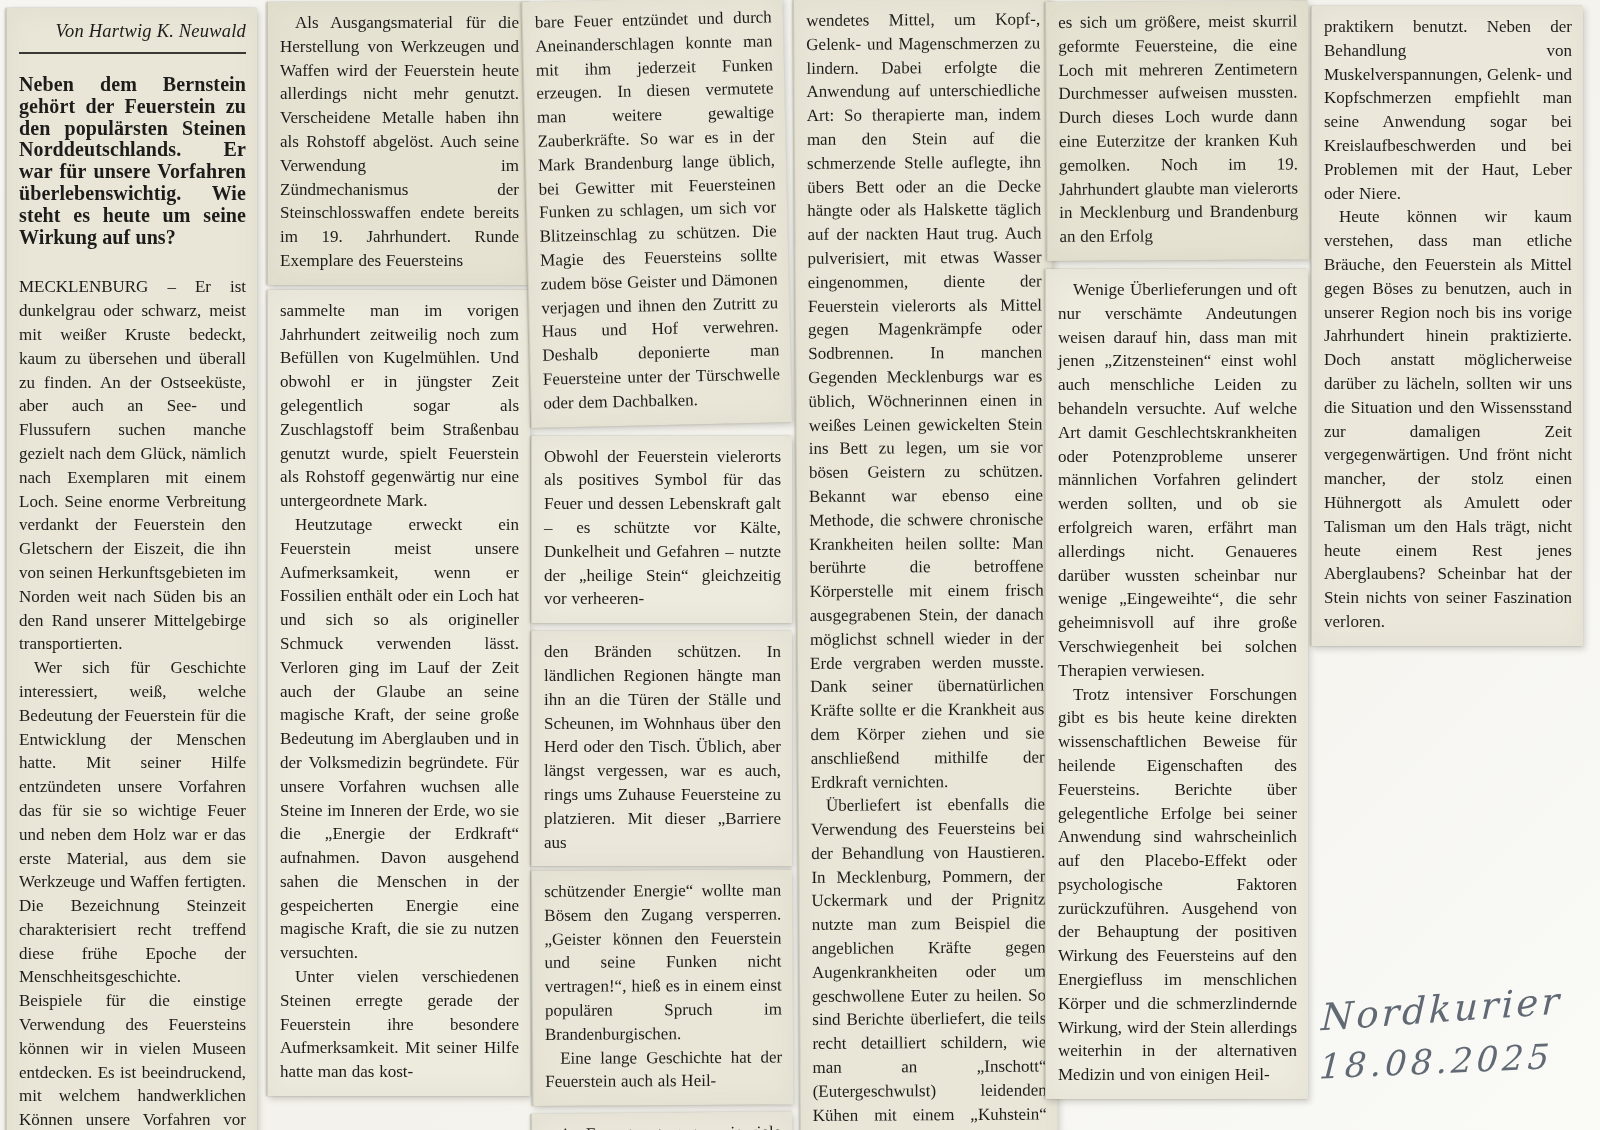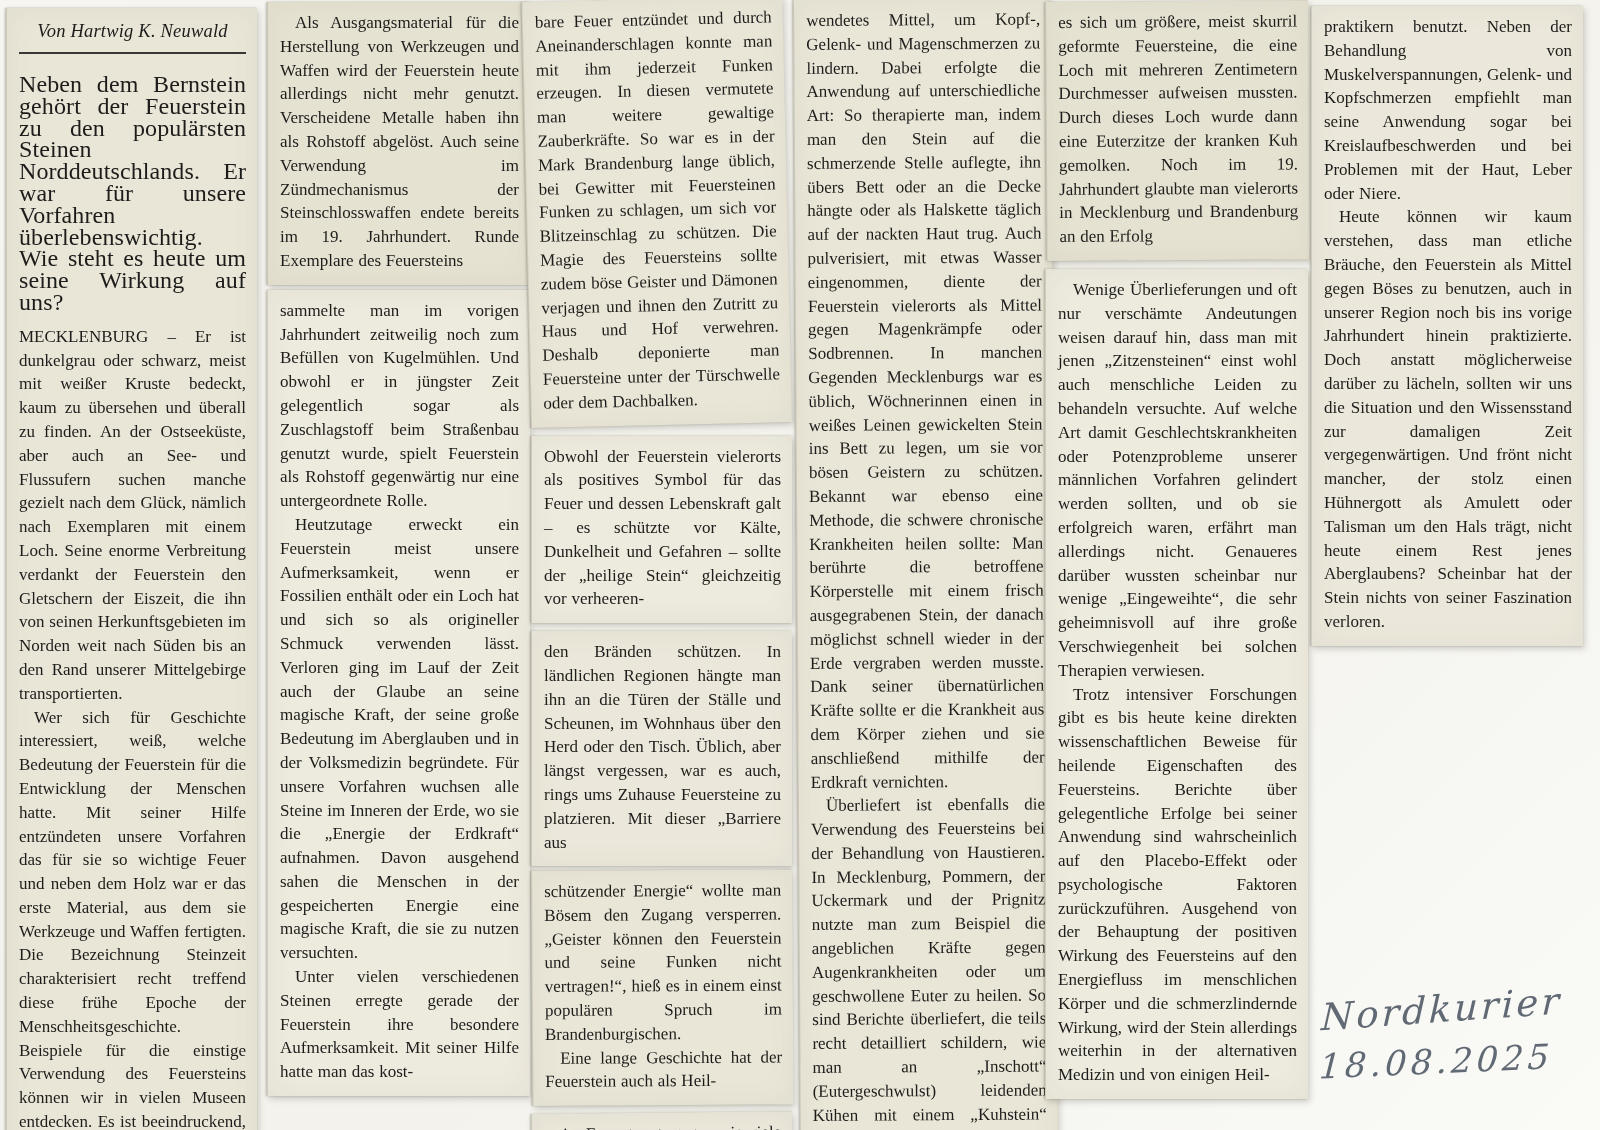--- a/index.html
+++ b/index.html
@@ -20,32 +20,32 @@
     border-left: 1px solid rgba(120,115,95,.25);
   }
   .tint-a { background: #e9e6d8; }
   .tint-b { background: #edead e0; }
   .tint-b { background: #edeade; }
   .tint-c { background: #e6e2d2; }
   .tint-d { background: #ebe8db; }
   .byline {
     font-style: italic;
     font-size: 18.5px;
-    text-align: center;
+    text-align: right;
     padding: 4px 0 10px 0;
     letter-spacing: .2px;
   }
   .rule { border-bottom: 2px solid #3a3834; margin: 0 0 20px 0; }
   .lead {
-    font-weight: 400;
-    font-size: 24px;
+    font-weight: 700;
+    font-size: 20px;
     line-height: 21.8px;
     text-align: justify;
     letter-spacing: .1px;
-    margin-bottom: 11px;
+    margin-bottom: 27px;
   }
   p.body {
     font-size: 17px;
     line-height: 23.8px;
     text-align: justify;
     hyphens: auto;
     -webkit-hyphens: auto;
     word-spacing: .5px;
   }
   p.ind { text-indent: 15px; }
@@ -81,33 +81,33 @@
       <p class="body ind">Wer sich für Geschichte interessiert, weiß, welche Bedeutung der Feuerstein für die Entwicklung der Menschen hatte. Mit seiner Hilfe entzündeten unsere Vorfahren das für sie so wichtige Feuer und neben dem Holz war er das erste Material, aus dem sie Werkzeuge und Waffen fertigten. Die Bezeichnung Steinzeit charakterisiert recht treffend diese frühe Epoche der Menschheitsgeschichte. Beispiele für die einstige Verwendung des Feuersteins können wir in vielen Museen entdecken. Es ist beeindruckend, mit welchem handwerklichen Können unsere Vorfahren vor Tausenden von Jahren den harten, spröden Stein bearbeiteten. Scharfe Äxte und</p>
     </div>
   </div>
 
   <div class="col" style="left:267px; top:2px; width:263px;">
     <div class="strip tint-c">
       <p class="body ind">Als Ausgangsmaterial für die Herstellung von Werkzeugen und Waffen wird der Feuerstein heute allerdings nicht mehr genutzt. Verscheidene Metalle haben ihn als Rohstoff abgelöst. Auch seine Verwendung im Zündmechanismus der Steinschlosswaffen endete bereits im 19. Jahrhundert. Runde Exemplare des Feuersteins</p>
     </div>
     <div class="gap4"></div>
     <div class="strip tint-b">
-      <p class="body noind">sammelte man im vorigen Jahrhundert zeitweilig noch zum Befüllen von Kugelmühlen. Und obwohl er in jüngster Zeit gelegentlich sogar als Zuschlagstoff beim Straßenbau genutzt wurde, spielt Feuerstein als Rohstoff gegenwärtig nur eine untergeordnete Rolle.</p>
+      <p class="body noind">sammelte man im vorigen Jahrhundert zeitweilig noch zum Befüllen von Kugelmühlen. Und obwohl er in jüngster Zeit gelegentlich sogar als Zuschlagstoff beim Straßenbau genutzt wurde, spielt Feuerstein als Rohstoff gegenwärtig nur eine untergeordnete Mark.</p>
       <p class="body ind">Heutzutage erweckt ein Feuerstein meist unsere Aufmerksamkeit, wenn er Fossilien enthält oder ein Loch hat und sich so als origineller Schmuck verwenden lässt. Verloren ging im Lauf der Zeit auch der Glaube an seine magische Kraft, der seine große Bedeutung im Aberglauben und in der Volksmedizin begründete. Für unsere Vorfahren wuchsen alle Steine im Inneren der Erde, wo sie die „Energie der Erdkraft“ aufnahmen. Davon ausgehend sahen die Menschen in der gespeicherten Energie eine magische Kraft, die sie zu nutzen versuchten.</p>
       <p class="body ind">Unter vielen verschiedenen Steinen erregte gerade der Feuerstein ihre besondere Aufmerksamkeit. Mit seiner Hilfe hatte man das kost-</p>
     </div>
   </div>
 
   <div class="col" style="left:531px; top:2px; width:261px;">
     <div class="strip tint-a r-tilt-strong">
       <p class="body noind">bare Feuer entzündet und durch Aneinanderschlagen konnte man mit ihm jederzeit Funken erzeugen. In diesen vermutete man weitere gewaltige Zauberkräfte. So war es in der Mark Brandenburg lange üblich, bei Gewitter mit Feuersteinen Funken zu schlagen, um sich vor Blitzeinschlag zu schützen. Die Magie des Feuersteins sollte zudem böse Geister und Dämonen verjagen und ihnen den Zutritt zu Haus und Hof verwehren. Deshalb deponierte man Feuersteine unter der Türschwelle oder dem Dachbalken.</p>
     </div>
     <div class="gap8"></div>
     <div class="strip tint-b">
-      <p class="body noind">Obwohl der Feuerstein vielerorts als positives Symbol für das Feuer und dessen Lebenskraft galt – es schützte vor Kälte, Dunkelheit und Gefahren – sollte der „heilige Stein“ gleichzeitig vor verheeren-</p>
+      <p class="body noind">Obwohl der Feuerstein vielerorts als positives Symbol für das Feuer und dessen Lebenskraft galt – es schützte vor Kälte, Dunkelheit und Gefahren – nutzte der „heilige Stein“ gleichzeitig vor verheeren-</p>
     </div>
     <div class="gap8"></div>
     <div class="strip tint-d">
       <p class="body noind">den Bränden schützen. In ländlichen Regionen hängte man ihn an die Türen der Ställe und Scheunen, im Wohnhaus über den Herd oder den Tisch. Üblich, aber längst vergessen, war es auch, rings ums Zuhause Feuersteine zu platzieren. Mit dieser „Barriere aus</p>
     </div>
     <div class="gap4"></div>
     <div class="strip tint-a r-tilt-soft">
       <p class="body noind">schützender Energie“ wollte man Bösem den Zugang versperren. „Geister können den Feuerstein und seine Funken nicht vertragen!“, hieß es in einem einst populären Spruch im Brandenburgischen.</p>
       <p class="body ind">Eine lange Geschichte hat der Feuerstein auch als Heil-</p>
     </div>

